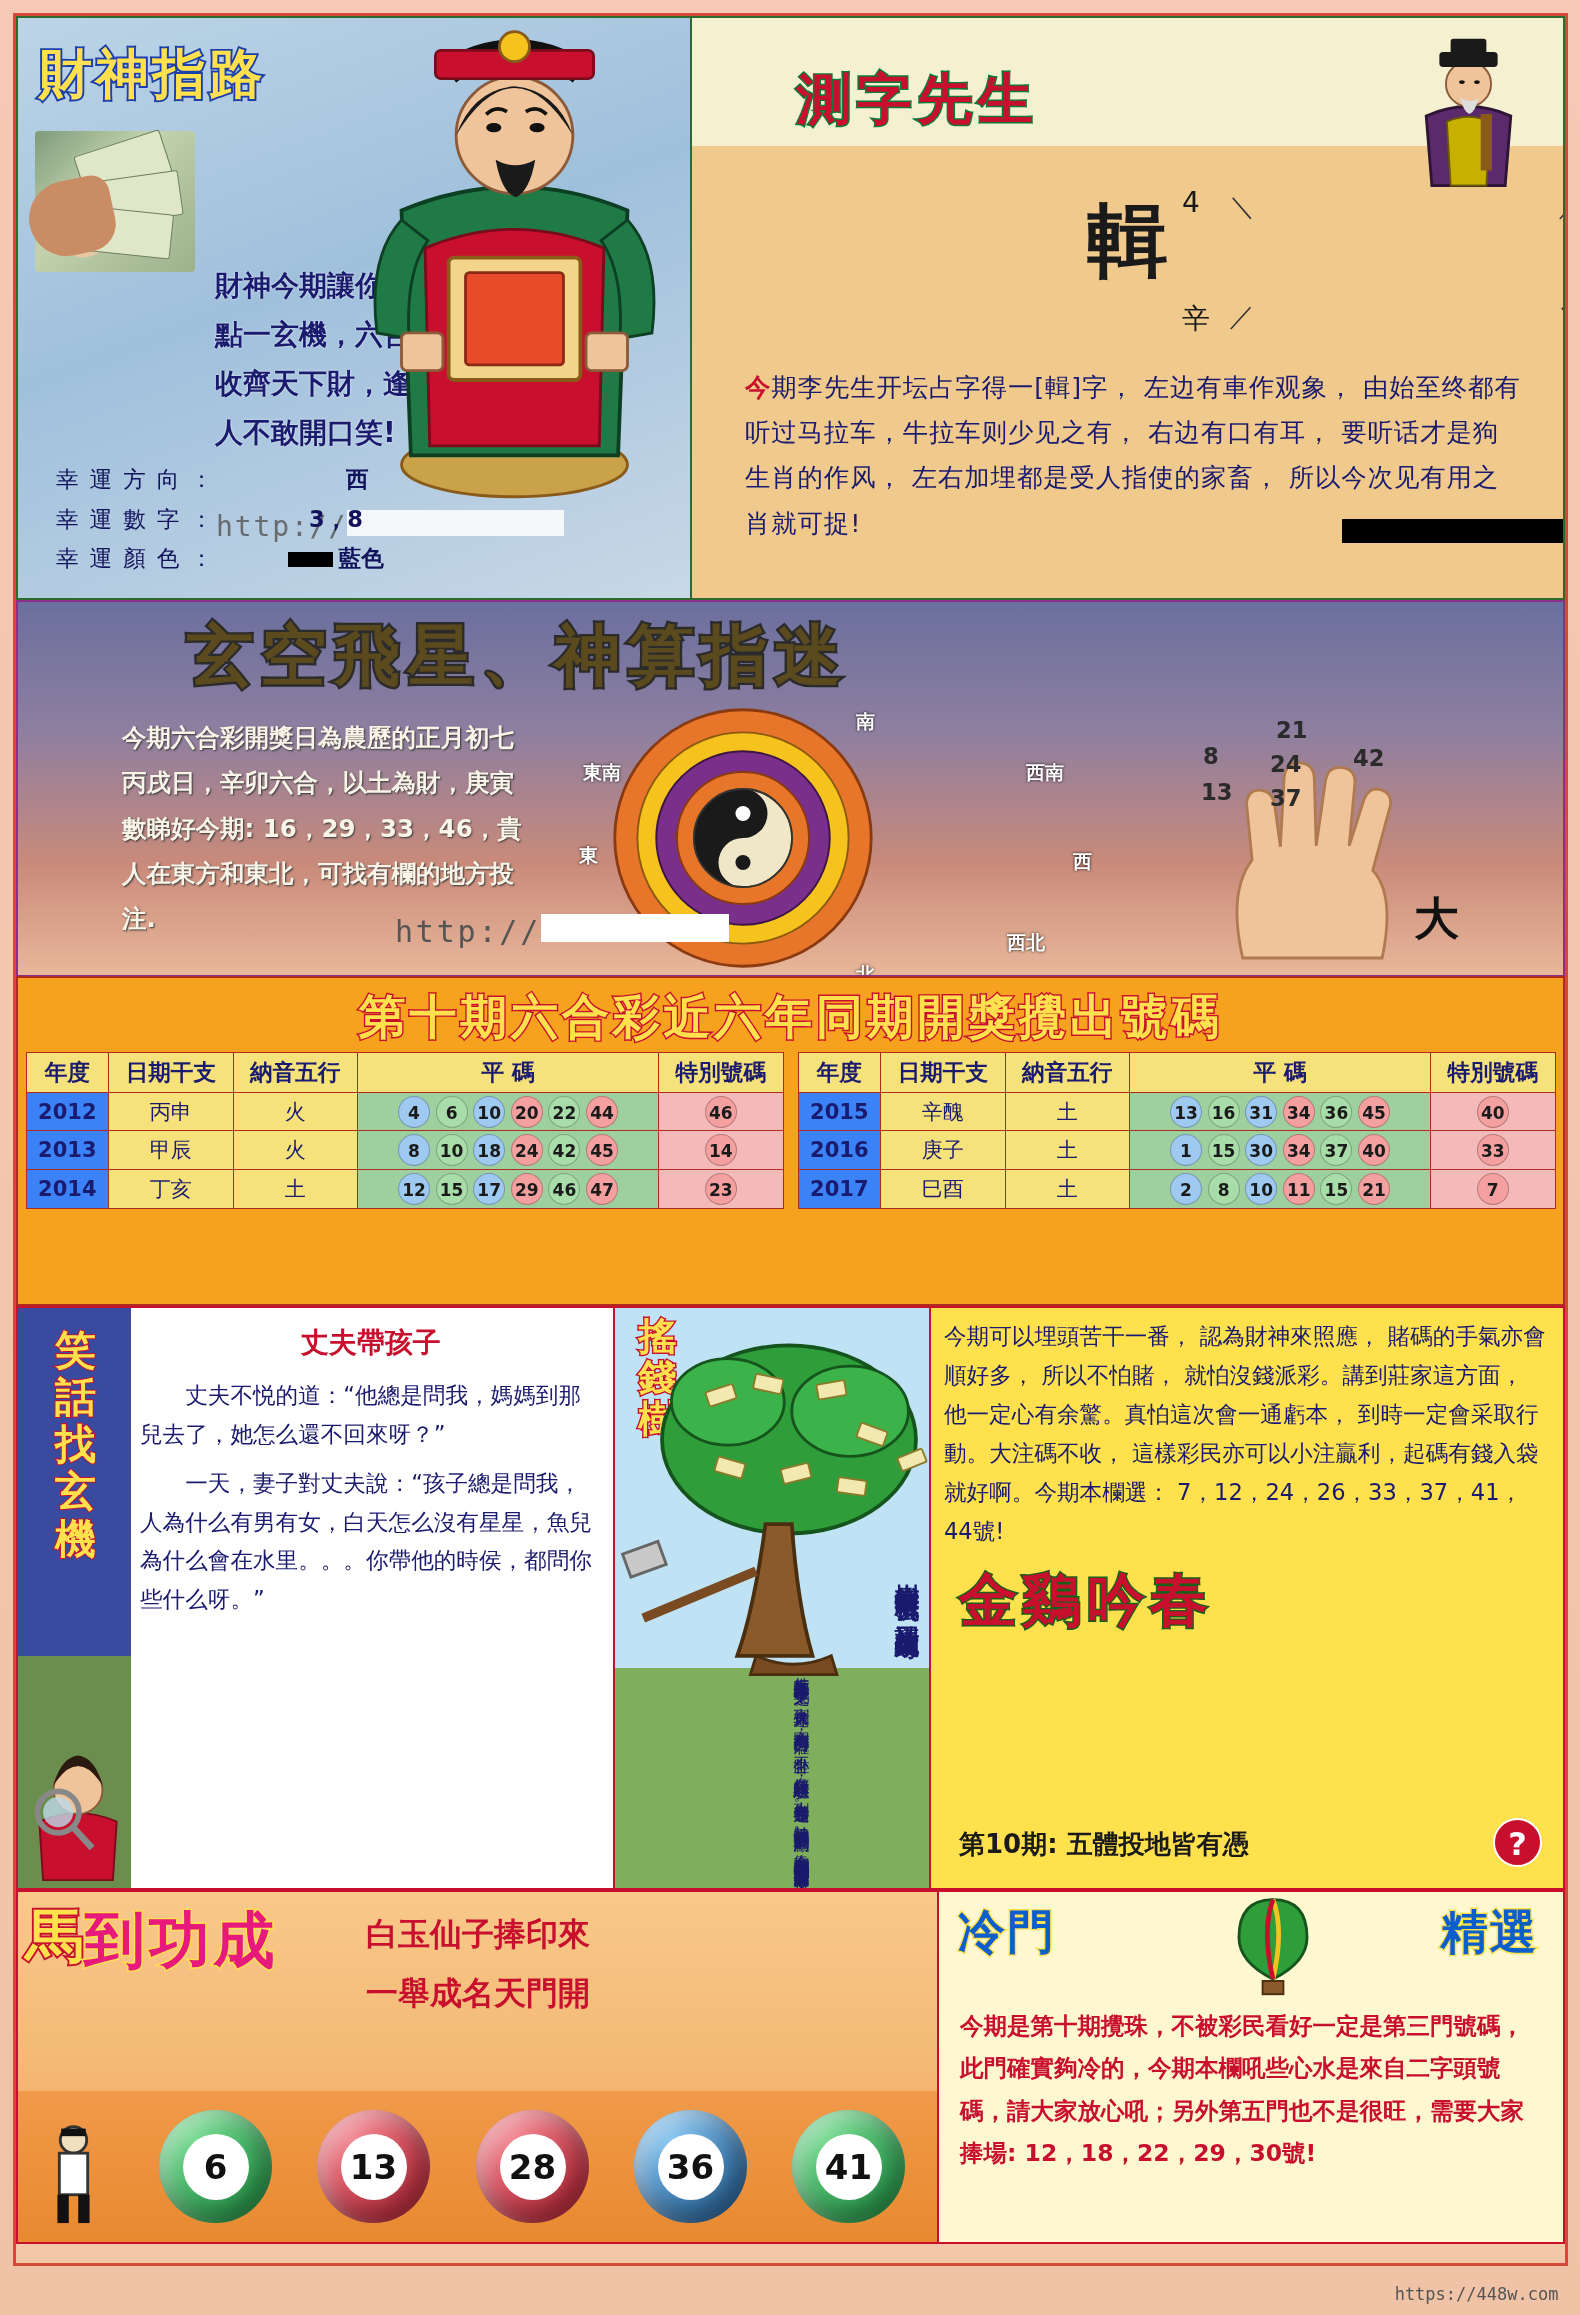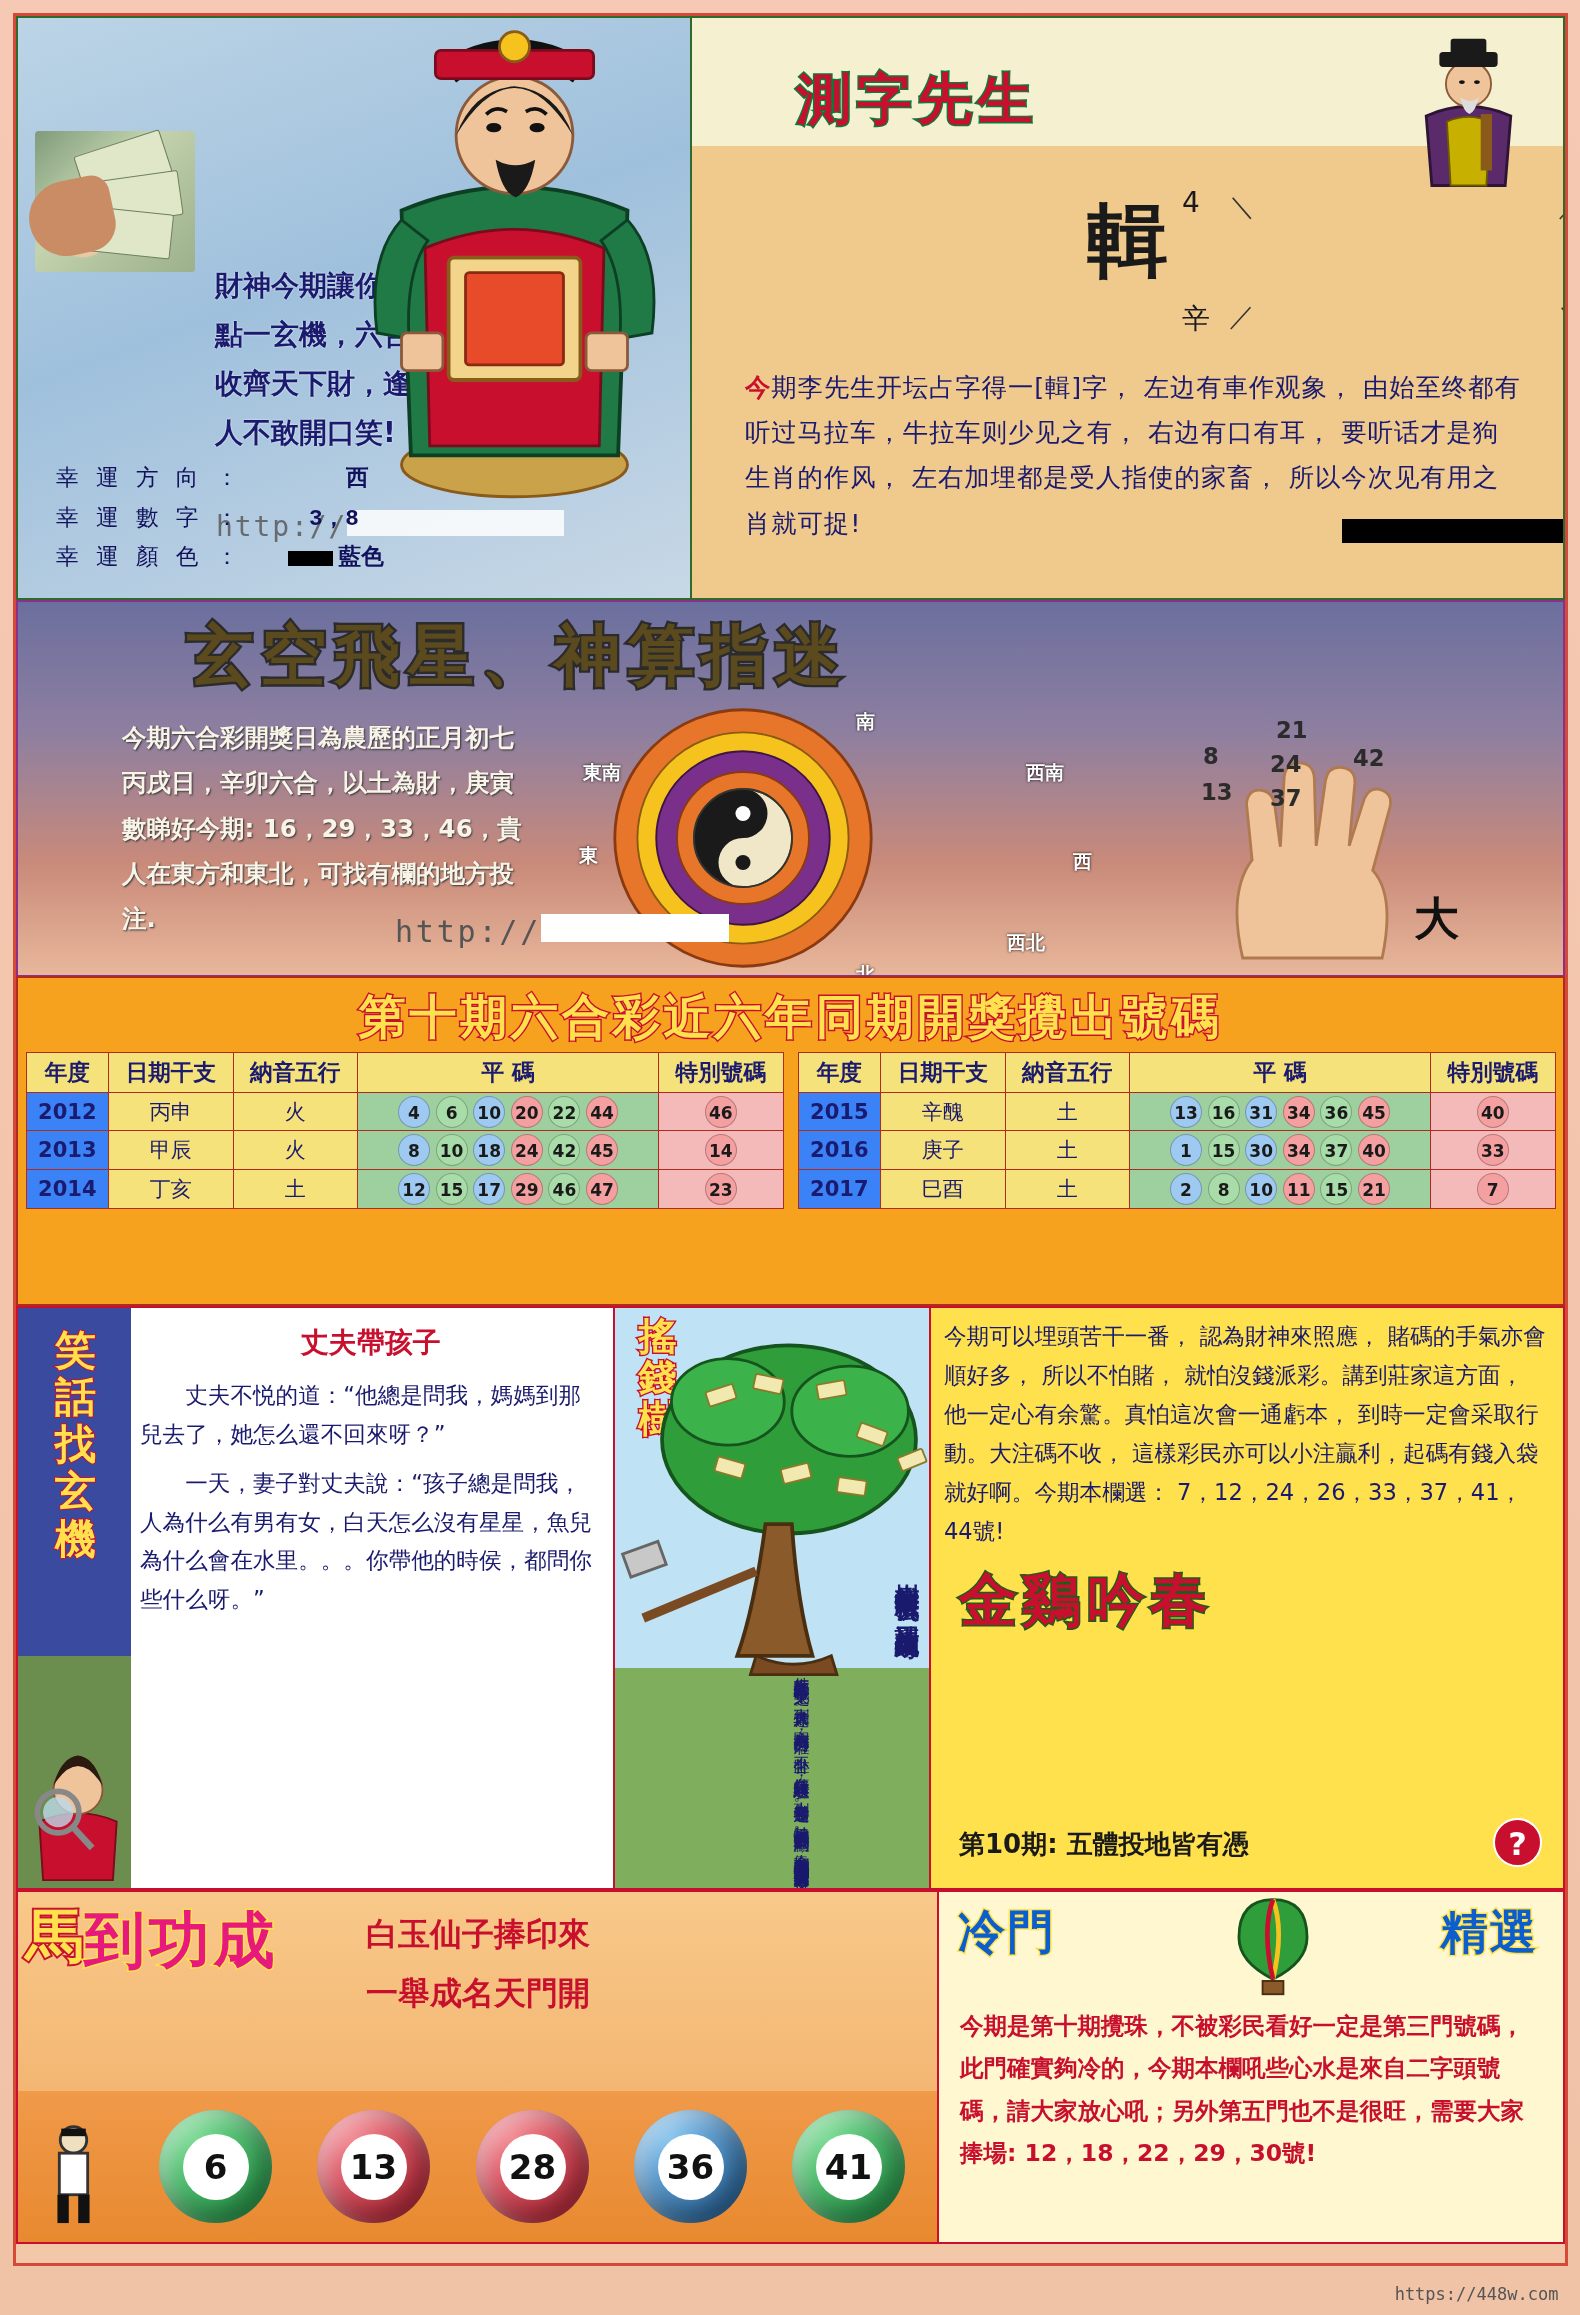--- a/index.html
+++ b/index.html
@@ -62,21 +62,21 @@
     position: absolute; left: 197px; top: 243px;
     font-size: 28px; line-height: 1.75; color: #1a1a6e; font-weight: bold;
     text-shadow: 0 0 1.9px #fff;
     width: 311px;
   }
   .caishen-fig {
     position: absolute; right: 5.6px; top: 3.8px; width: 339px; height: 490px;
   }
   .lucky {
     position: absolute; left: 38px; bottom: 19px; width: 527px;
-    font-size: 22.6px; color: #12125c; line-height: 1.75; font-family: Liberation Mono, monospace;
+    font-size: 22.6px; color: #12125c; line-height: 1.75;
   }
   .lucky .lrow { display: flex; }
   .lucky .lb { width: 198px; letter-spacing: 1.9px; }
   .lucky .lv { font-weight: bold; }
   .lucky .lv.ind1 { padding-left: 92px; }
   .lucky .lv.ind2 { padding-left: 55px; }
   .lucky .lv.ind3 { padding-left: 34px; }
   .lucky .blackbar { display: inline-block; width: 45px; height: 15px; background: #000; vertical-align: middle; margin-right: 5.6px;}
   .url-overlay {
     position: absolute; left: 198px; bottom: 55px;
@@ -296,20 +296,21 @@
 </style>
 </head>
 <body>
 
 <div class="page">
 <div class="frame">
 
   <div class="top">
 
     <div class="caishen">
+      <div class="caishen-title">財神指路</div>
 
       <div class="money-img">
         <div class="bill b1"></div>
             <div class="bill b2"></div>
             <div class="bill b3"></div>
         <div class="hand"></div>
       </div>
 
       <div class="caishen-text" style="white-space:pre-line;">財神今期讓你
 點一玄機，六合

